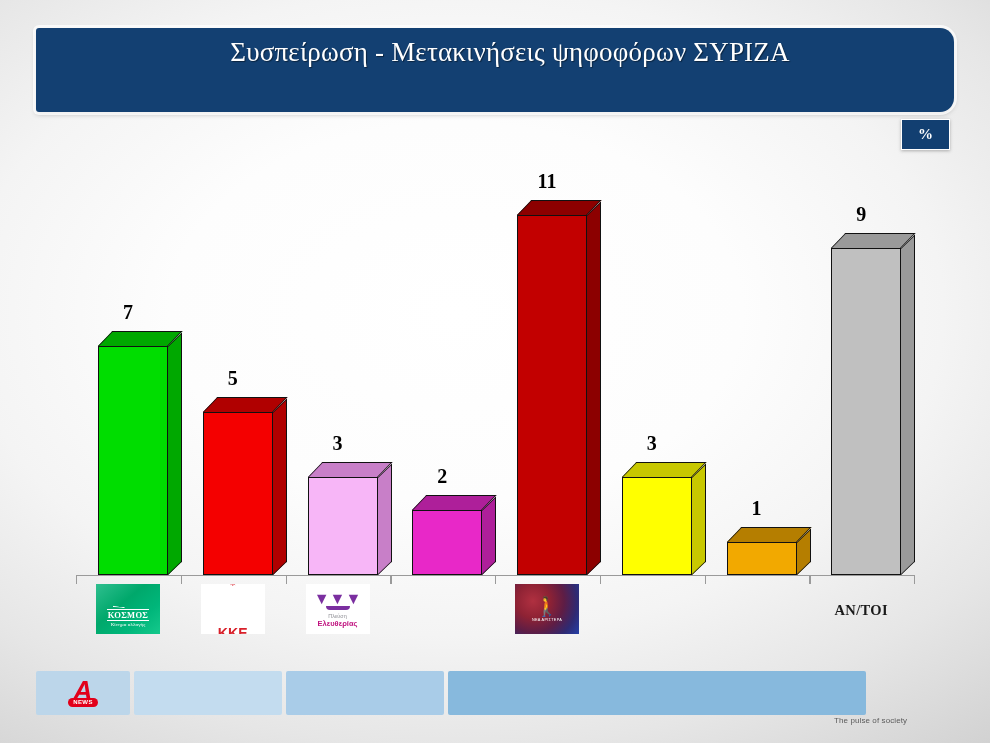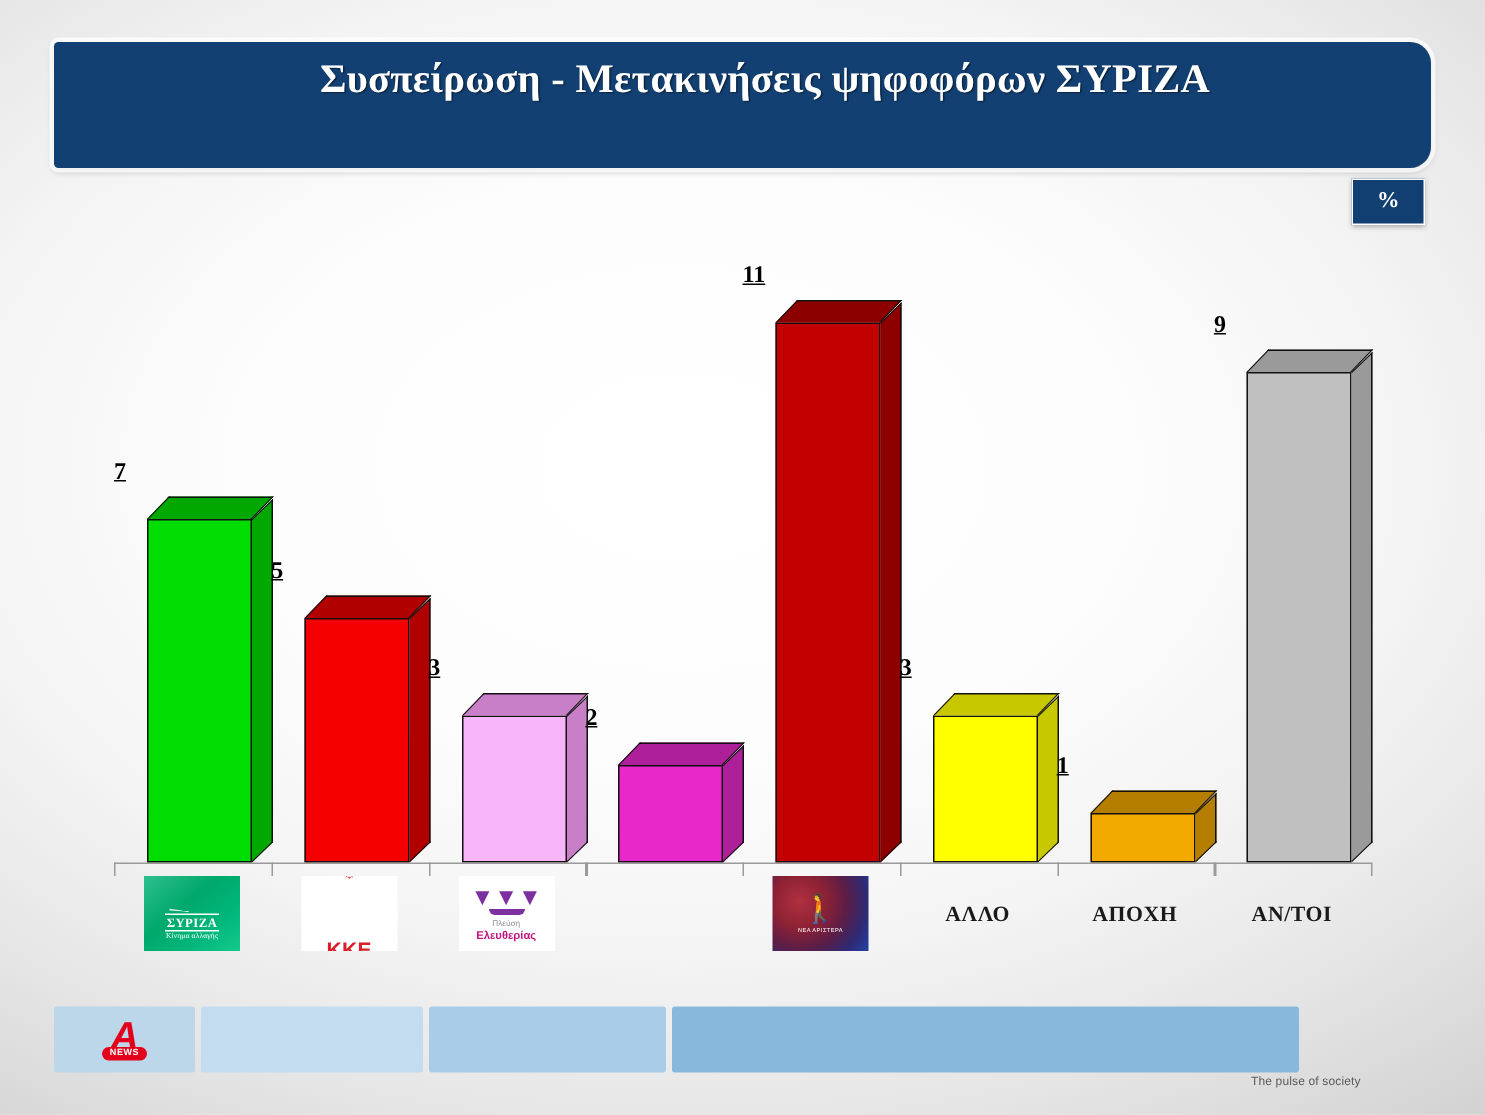--- a/index.html
+++ b/index.html
@@ -35,21 +35,21 @@
     box-shadow: 0 0 0 3px rgba(255,255,255,0.78), 0 2px 5px rgba(80,80,80,0.45);
   }
   #header-title {
     position: absolute;
     left: 0;
     right: 0;
     top: 9px;
     text-align: center;
     color: #ffffff;
     font-size: 27px;
-    font-weight: bold;
+    font-weight: normal;
     letter-spacing: 0.2px;
     text-shadow: 1px 1px 1px rgba(0,0,0,0.45);
     white-space: nowrap;
     margin-left: 30px;
   }
   #header-subtitle {
     position: absolute;
     left: 0;
     right: 0;
     top: 49px;
@@ -147,25 +147,24 @@
     border: 1.2px solid #111111;
     border-left: none;
     box-sizing: border-box;
     transform: skewY(-44deg);
     transform-origin: bottom left;
   }
   .bar-value {
     position: absolute;
     left: 0;
     width: 104px;
-    text-align: left;
-    font-size: 16px;
+    text-align: center;
+    font-size: 20px;
     font-weight: bold;
     color: #000000;
-    text-decoration: underline;
   }
   #axis-line {
     position: absolute;
     left: 76px;
     top: 575px;
     width: 838px;
     height: 1.4px;
     background: #9a9a9a;
   }
   .axis-tick {
@@ -520,21 +519,21 @@
       </div>
     </div>
 
   <div id="axis-line"></div>
 
   <div id="cat-strip">
 
     <div class="cat-cell" style="left:0px;">
       <div class="logo-box logo-pasok">
         <div class="pasok-sun"></div>
-        <div class="pasok-name">ΣΥΡΙΖΑ</div>
+        <div class="pasok-name">ΚΟΣΜΟΣ</div>
         <div class="pasok-sub">Κίνημα αλλαγής</div>
       </div>
     </div>
 
     <div class="cat-cell" style="left:104.75px;">
       <div class="logo-box logo-kke">
         <div class="kke-emblem">⚜</div>
         <div class="kke-rule"></div>
         <div class="kke-name">KKE</div>
         <div class="kke-rule2"></div>
@@ -551,27 +550,21 @@
     </div>
 
 
     <div class="cat-cell" style="left:419px;">
       <div class="logo-box logo-nea">
         <div class="nea-glyph">🚶</div>
         <div class="nea-sub">ΝΕΑ ΑΡΙΣΤΕΡΑ</div>
       </div>
     </div>
 
-    <div class="cat-cell" style="left:523.75px;">
-      <div class="cat-text">ΑΛΛΟ</div>
-    </div>
-
-    <div class="cat-cell" style="left:628.5px;">
-      <div class="cat-text">ΑΠΟΧΗ</div>
-    </div>
+
 
     <div class="cat-cell" style="left:733.25px;">
       <div class="cat-text">ΑΝ/ΤΟΙ</div>
     </div>
   </div>
 
   <div id="footer">
     <div class="foot-seg" id="foot-alpha">
       <div class="alpha-logo">
         <div class="alpha-a">A</div>

